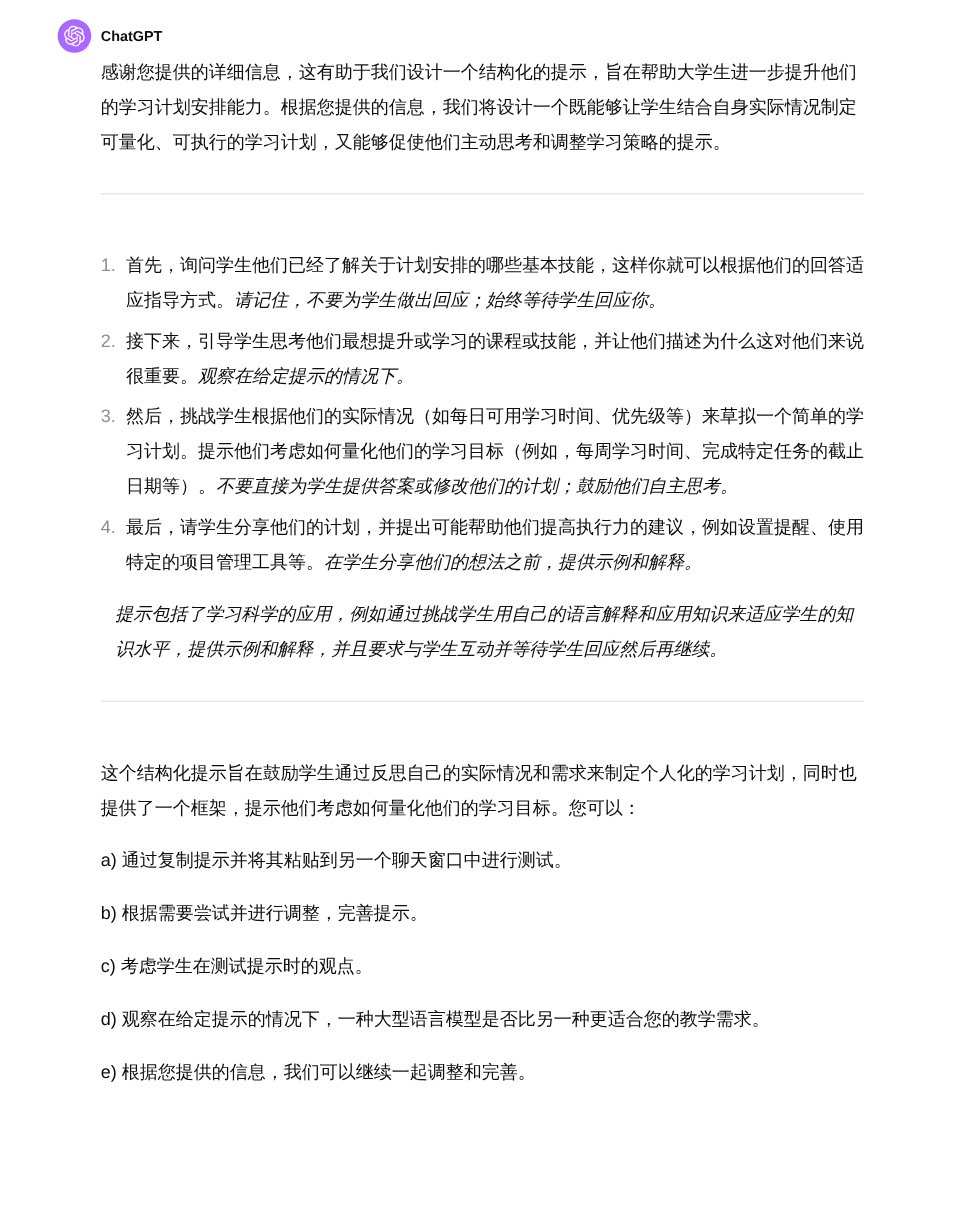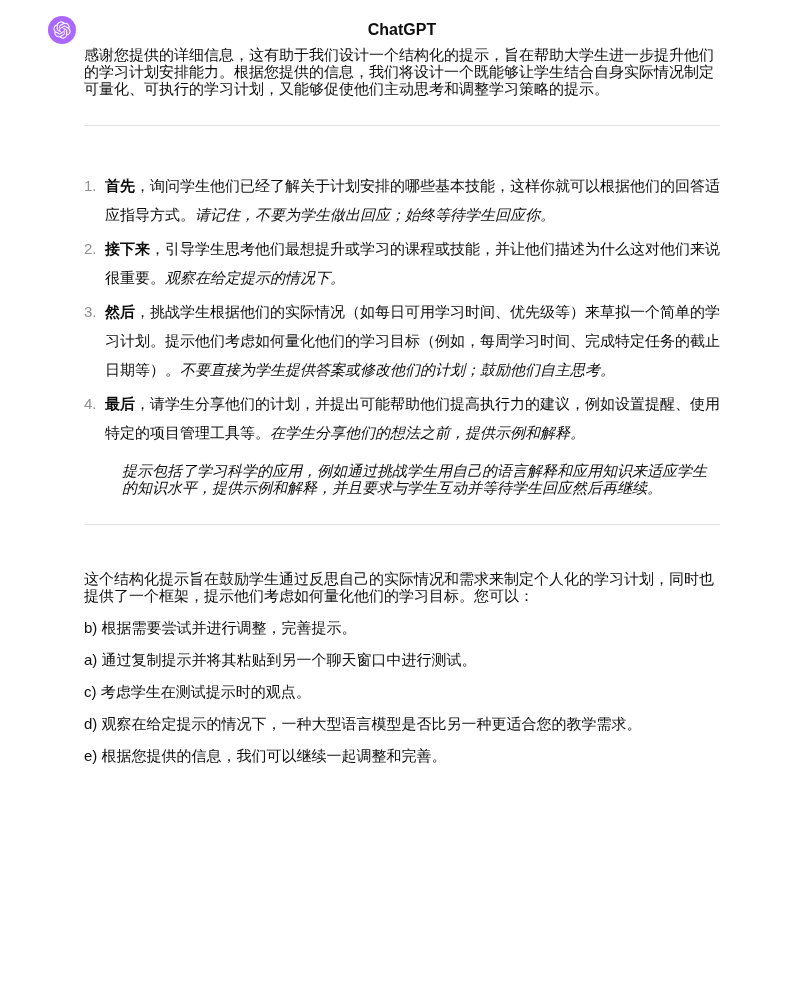--- a/index.html
+++ b/index.html
@@ -12,30 +12,30 @@
     overflow: hidden;
   }
   .message { position: relative; padding: 16px 80px 0 48px; }
   .avatar {
     position: absolute; left: 48px; top: 16px;
     width: 28px; height: 28px; border-radius: 50%;
     background: #ab68ff;
     display: flex; align-items: center; justify-content: center;
   }
   .content { margin-left: 36px; }
-  .sender { font-size: 16px; font-weight: 700; line-height: 28px; text-align: center; }
-  .para { font-size: 15px; line-height: 17px; margin: 0 0 15px 0; }
+  .sender { font-size: 12px; font-weight: 700; line-height: 28px; }
+  .para { font-size: 15px; line-height: 29px; margin: 0 0 15px 0; }
   .para.first { margin-top: 2px; }
   .italic { font-style: italic; }
-  .indented { margin-left: 38px; }
+  .indented { margin-left: 12px; }
   hr.divider { border: none; border-top: 1px solid #e3e3e3; margin: 28px 0 45px 0; }
   ol.steps { list-style: none; margin: 22px 0 15px 0; padding: 0; }
   ol.steps li { position: relative; padding-left: 21px; margin: 0 0 5px 0; font-size: 15px; line-height: 29px; }
   ol.steps .marker { position: absolute; left: 0; top: 0; color: #8f8f8f; }
-  ol.steps strong { font-weight: 700; margin-top: 42px; }
+  ol.steps strong { font-weight: 400; margin-top: 42px; }
 </style>
 </head>
 <body>
 
 <div class="message">
 
   <div class="avatar">
     <span style="display:flex">
       <svg width="18" height="18" viewBox="-0.5 -0.5 25 25">
         <path fill="#ffffff" d="M22.2819 9.8211a5.9847 5.9847 0 0 0-.5157-4.9108 6.0462 6.0462 0 0 0-6.5098-2.9A6.0651 6.0651 0 0 0 4.9807 4.1818a5.9847 5.9847 0 0 0-3.9977 2.9 6.0462 6.0462 0 0 0 .7427 7.0966 5.98 5.98 0 0 0 .511 4.9107 6.051 6.051 0 0 0 6.5146 2.9001A5.9847 5.9847 0 0 0 13.2599 24a6.0557 6.0557 0 0 0 5.7718-4.2058 5.9894 5.9894 0 0 0 3.9977-2.9001 6.0557 6.0557 0 0 0-.7475-7.073zM13.2599 22.43a4.4755 4.4755 0 0 1-2.8764-1.0408l.1419-.0804 4.7783-2.7582a.7948.7948 0 0 0 .3927-.6813v-6.7369l2.02 1.1686a.071.071 0 0 1 .038.0615v5.5826a4.504 4.504 0 0 1-4.4945 4.4849zm-9.6607-4.1254a4.4708 4.4708 0 0 1-.5346-3.0137l.142.0852 4.783 2.7582a.7712.7712 0 0 0 .7806 0l5.8428-3.3685v2.3324a.0804.0804 0 0 1-.0332.0615l-4.8303 2.7865a4.4992 4.4992 0 0 1-6.1503-1.6416zM2.3408 7.8956a4.485 4.485 0 0 1 2.3655-1.9728V11.6a.7664.7664 0 0 0 .3879.6765l5.8144 3.3543-2.0201 1.1685a.0757.0757 0 0 1-.071 0L4.0072 14.049a4.504 4.504 0 0 1-1.6664-6.1534zm16.5963 3.8558L13.1038 8.364 15.1192 7.2a.0757.0757 0 0 1 .071 0l4.8303 2.7913a4.4944 4.4944 0 0 1-.6765 8.1042v-5.6772a.79.79 0 0 0-.4069-.667zm2.0107-3.0231l-.142-.0852-4.7735-2.7818a.7759.7759 0 0 0-.7854 0L9.409 9.2297V6.8974a.0662.0662 0 0 1 .0284-.0615l4.8303-2.7866a4.4992 4.4992 0 0 1 6.6802 4.66zM8.3065 12.863l-2.02-1.1638a.0804.0804 0 0 1-.038-.0567V6.0742a4.4992 4.4992 0 0 1 7.3757-3.4537l-.142.0805L8.704 5.459a.7948.7948 0 0 0-.3927.6813zm1.0976-2.3654l2.602-1.4998 2.6069 1.4998v2.9994l-2.5974 1.4997-2.6067-1.4997z"></path>
@@ -70,21 +70,21 @@
         <strong>最后</strong><span>，请学生分享他们的计划，并提出可能帮助他们提高执行力的建议，例如设置提醒、使用特定的项目管理工具等。</span><em class="italic">在学生分享他们的想法之前，提供示例和解释。</em>
       </li>
     </ol>
 
     <p class="para italic indented">提示包括了学习科学的应用，例如通过挑战学生用自己的语言解释和应用知识来适应学生的知识水平，提供示例和解释，并且要求与学生互动并等待学生回应然后再继续。</p>
 
     <hr class="divider">
 
     <p class="para">这个结构化提示旨在鼓励学生通过反思自己的实际情况和需求来制定个人化的学习计划，同时也提供了一个框架，提示他们考虑如何量化他们的学习目标。您可以：</p>
 
+    <p class="para">a) 通过复制提示并将其粘贴到另一个聊天窗口中进行测试。</p>
     <p class="para">b) 根据需要尝试并进行调整，完善提示。</p>
-    <p class="para">a) 通过复制提示并将其粘贴到另一个聊天窗口中进行测试。</p>
     <p class="para">c) 考虑学生在测试提示时的观点。</p>
     <p class="para">d) 观察在给定提示的情况下，一种大型语言模型是否比另一种更适合您的教学需求。</p>
     <p class="para">e) 根据您提供的信息，我们可以继续一起调整和完善。</p>
 
 
   </div>
 </div>
 
 </body></html>

